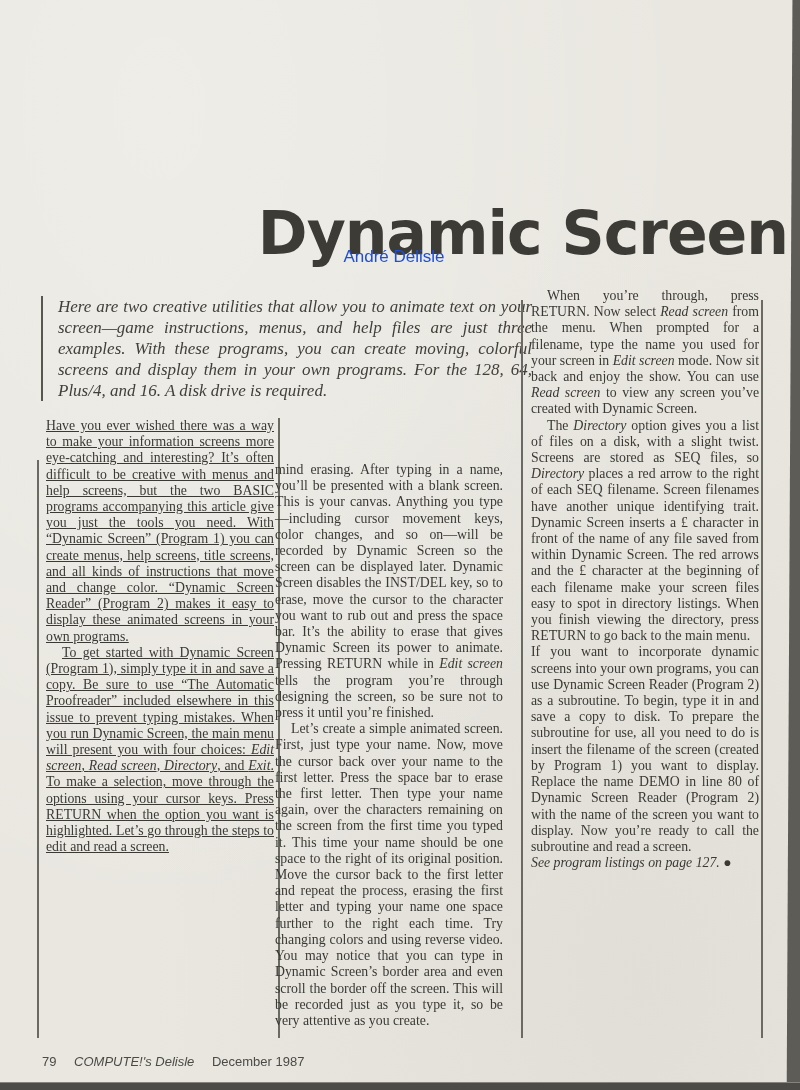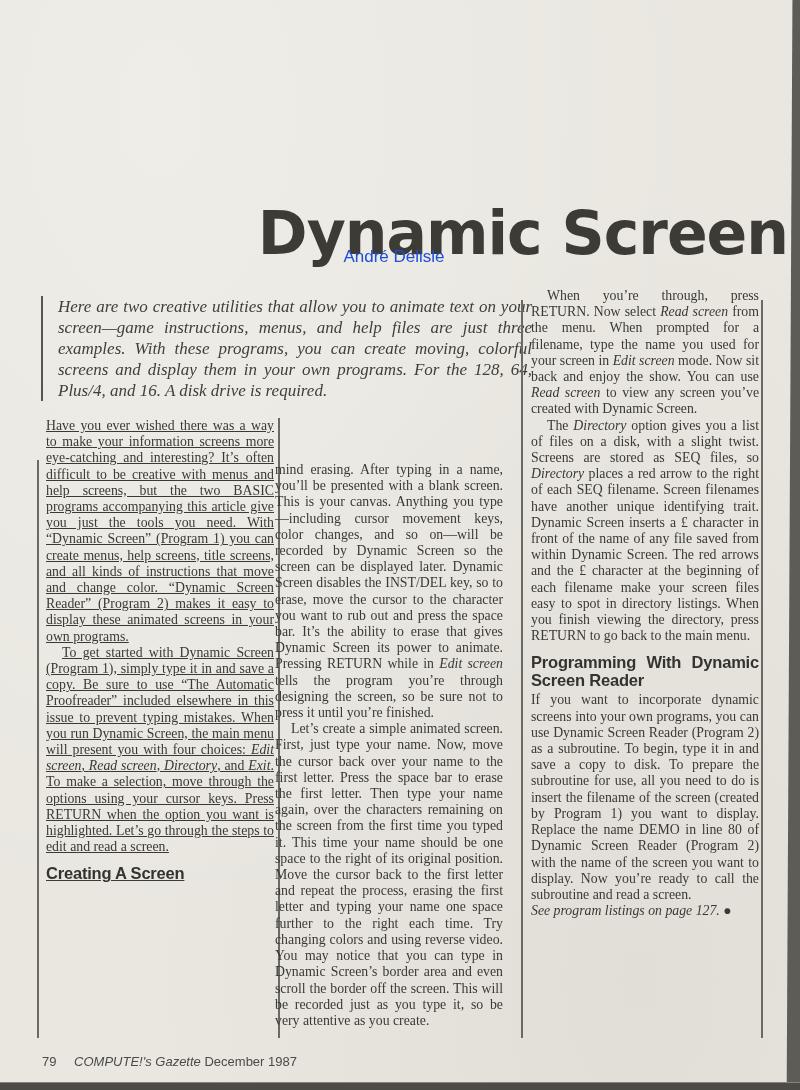--- a/index.html
+++ b/index.html
@@ -62,56 +62,54 @@
   }
   .listing-note{
     margin-top:2px;font-style:italic;
   }
   .footer{
     position:absolute;left:42px;top:1054px;
     font-family:"Liberation Sans", sans-serif;
     font-size:13px;color:#4b4a45;
   }
   .footer .mag{font-style:italic;margin-left:14px;}
-  .footer .date{}
+  .footer .date{margin-left:14px;}
 </style>
 </head>
 <body>
 
 <div class="paper-tint"></div>
 
 <h1 class="title">Dynamic Screen</h1>
 <div class="byline">André Delisle</div>
 
 <div class="intro">Here are two creative utilities that allow you to animate text on your screen—game instructions, menus, and help files are just three examples. With these programs, you can create moving, colorful screens and display them in your own programs. For the 128, 64, Plus/4, and 16. A disk drive is required.</div>
 
 <div class="vrule rule-left"></div>
 <div class="vrule rule-c1c2"></div>
 <div class="vrule rule-c2c3"></div>
 <div class="vrule rule-right"></div>
 
 <div class="col col1">
   <p>Have you ever wished there was a way to make your information screens more eye-catching and interesting? It’s often difficult to be creative with menus and help screens, but the two BASIC programs accompanying this article give you just the tools you need. With “Dynamic Screen” (Program 1) you can create menus, help screens, title screens, and all kinds of instructions that move and change color. “Dynamic Screen Reader” (Program 2) makes it easy to display these animated screens in your own programs.</p>
   <p class="ind">To get started with Dynamic Screen (Program 1), simply type it in and save a copy. Be sure to use “The Automatic Proofreader” included elsewhere in this issue to prevent typing mistakes. When you run Dynamic Screen, the main menu will present you with four choices: <i>Edit screen</i>, <i>Read screen</i>, <i>Directory</i>, and <i>Exit</i>. To make a selection, move through the options using your cursor keys. Press RETURN when the option you want is highlighted. Let’s go through the steps to edit and read a screen.</p>
-  <h2>Creating A Screen</h2>
 </div>
 
 <div class="col col2">
   <p>mind erasing. After typing in a name, you’ll be presented with a blank screen. This is your canvas. Anything you type—including cursor movement keys, color changes, and so on—will be recorded by Dynamic Screen so the screen can be displayed later. Dynamic Screen disables the INST/DEL key, so to erase, move the cursor to the character you want to rub out and press the space bar. It’s the ability to erase that gives Dynamic Screen its power to animate. Pressing RETURN while in <i>Edit screen</i> tells the program you’re through designing the screen, so be sure not to press it until you’re finished.</p>
   <p class="ind">Let’s create a simple animated screen. First, just type your name. Now, move the cursor back over your name to the first letter. Press the space bar to erase the first letter. Then type your name again, over the characters remaining on the screen from the first time you typed it. This time your name should be one space to the right of its original position. Move the cursor back to the first letter and repeat the process, erasing the first letter and typing your name one space further to the right each time. Try changing colors and using reverse video. You may notice that you can type in Dynamic Screen’s border area and even scroll the border off the screen. This will be recorded just as you type it, so be very attentive as you create.</p>
 </div>
 
 <div class="col col3">
   <p class="ind">When you’re through, press RETURN. Now select <i>Read screen</i> from the menu. When prompted for a filename, type the name you used for your screen in <i>Edit screen</i> mode. Now sit back and enjoy the show. You can use <i>Read screen</i> to view any screen you’ve created with Dynamic Screen.</p>
   <p class="ind">The <i>Directory</i> option gives you a list of files on a disk, with a slight twist. Screens are stored as SEQ files, so <i>Directory</i> places a red arrow to the right of each SEQ filename. Screen filenames have another unique identifying trait. Dynamic Screen inserts a £ character in front of the name of any file saved from within Dynamic Screen. The red arrows and the £ character at the beginning of each filename make your screen files easy to spot in directory listings. When you finish viewing the directory, press RETURN to go back to the main menu.</p>
-  <h2>Programming With Dynamic Screen Reader</h2>
   <p>If you want to incorporate dynamic screens into your own programs, you can use Dynamic Screen Reader (Program 2) as a subroutine. To begin, type it in and save a copy to disk. To prepare the subroutine for use, all you need to do is insert the filename of the screen (created by Program 1) you want to display. Replace the name DEMO in line 80 of Dynamic Screen Reader (Program 2) with the name of the screen you want to display. Now you’re ready to call the subroutine and read a screen.</p>
   <p class="listing-note"><i>See program listings on page 127.</i> ●</p>
 </div>
 
 <div class="footer">
   <span>79</span>
-  <span class="mag">COMPUTE!'s Gazette</span>
+  <span class="mag">COMPUTE!'s Delisle</span>
   <span class="date">December 1987</span>
 </div>
 
 <div class="edge-right"></div>
 <div class="edge-bottom"></div>
 
 </body></html>

